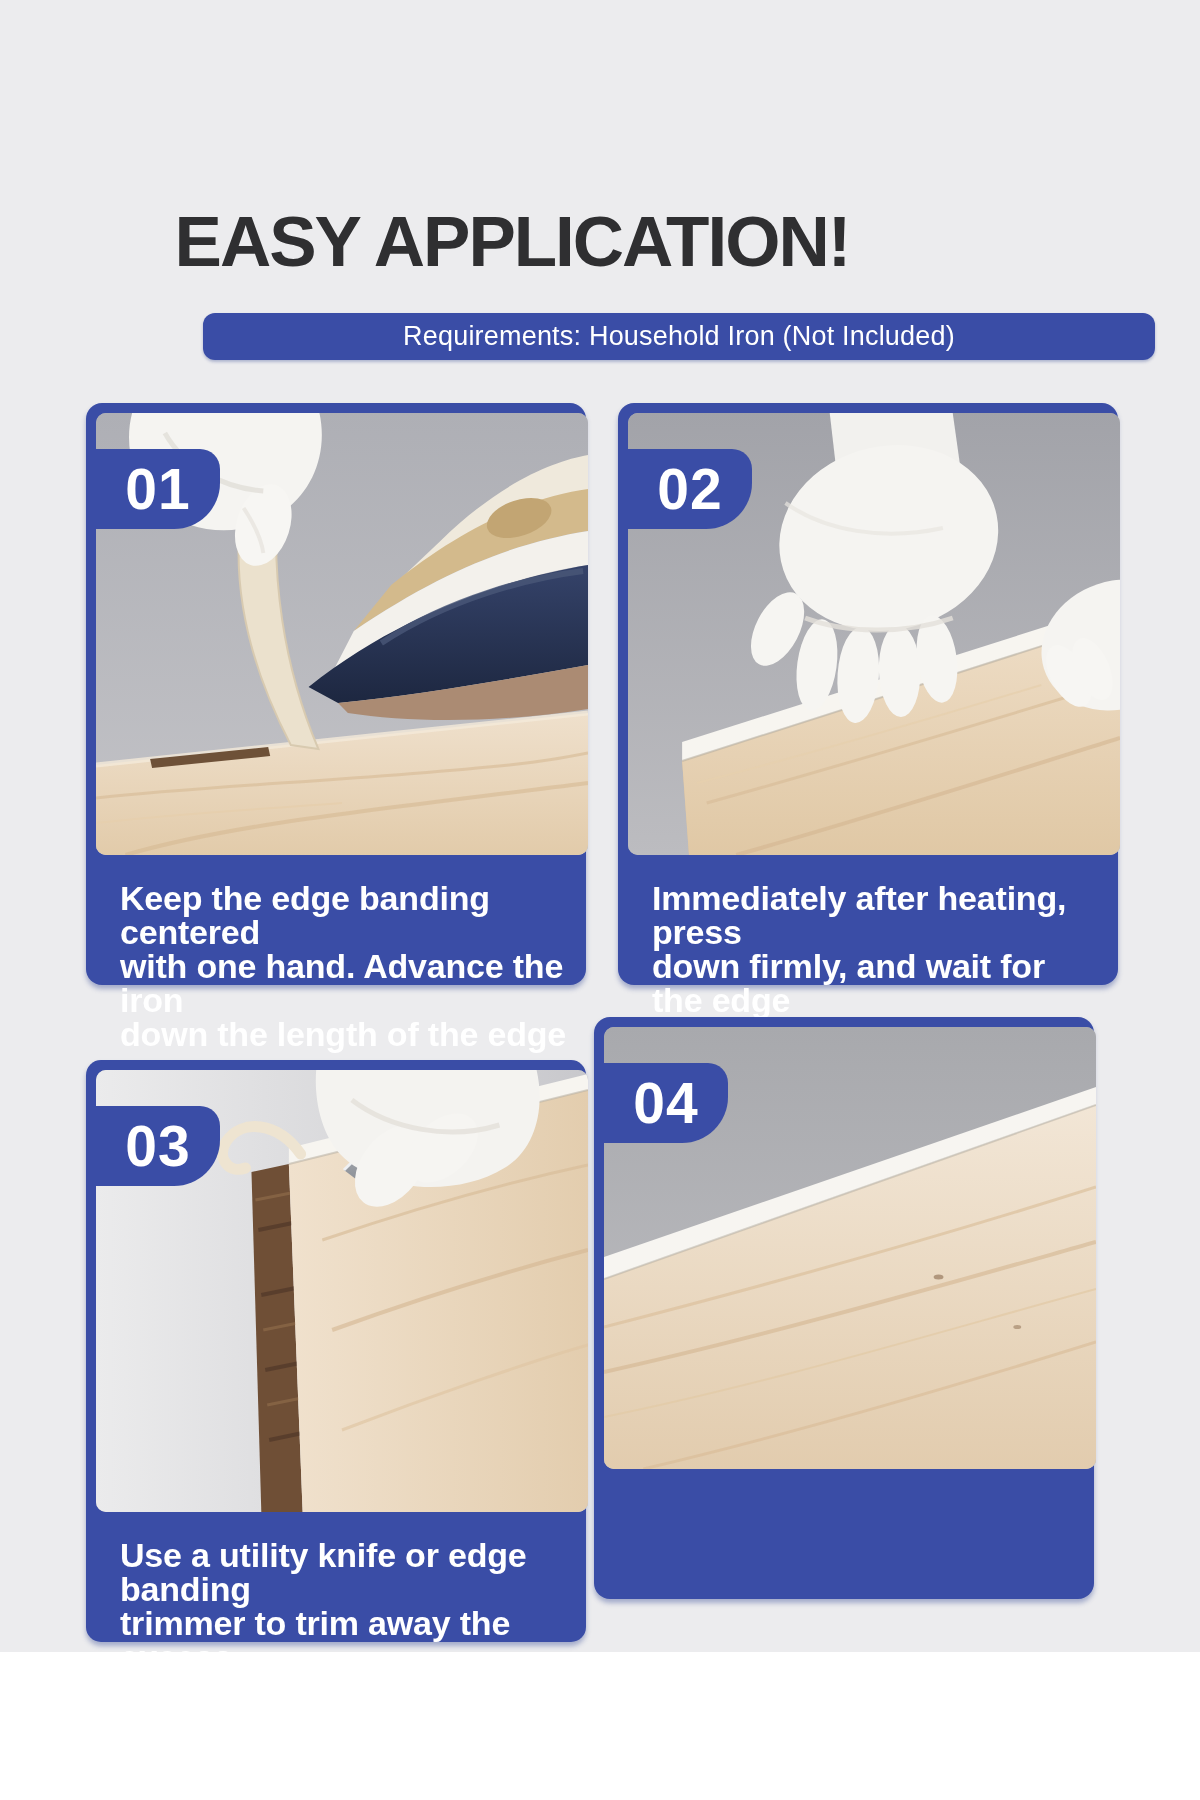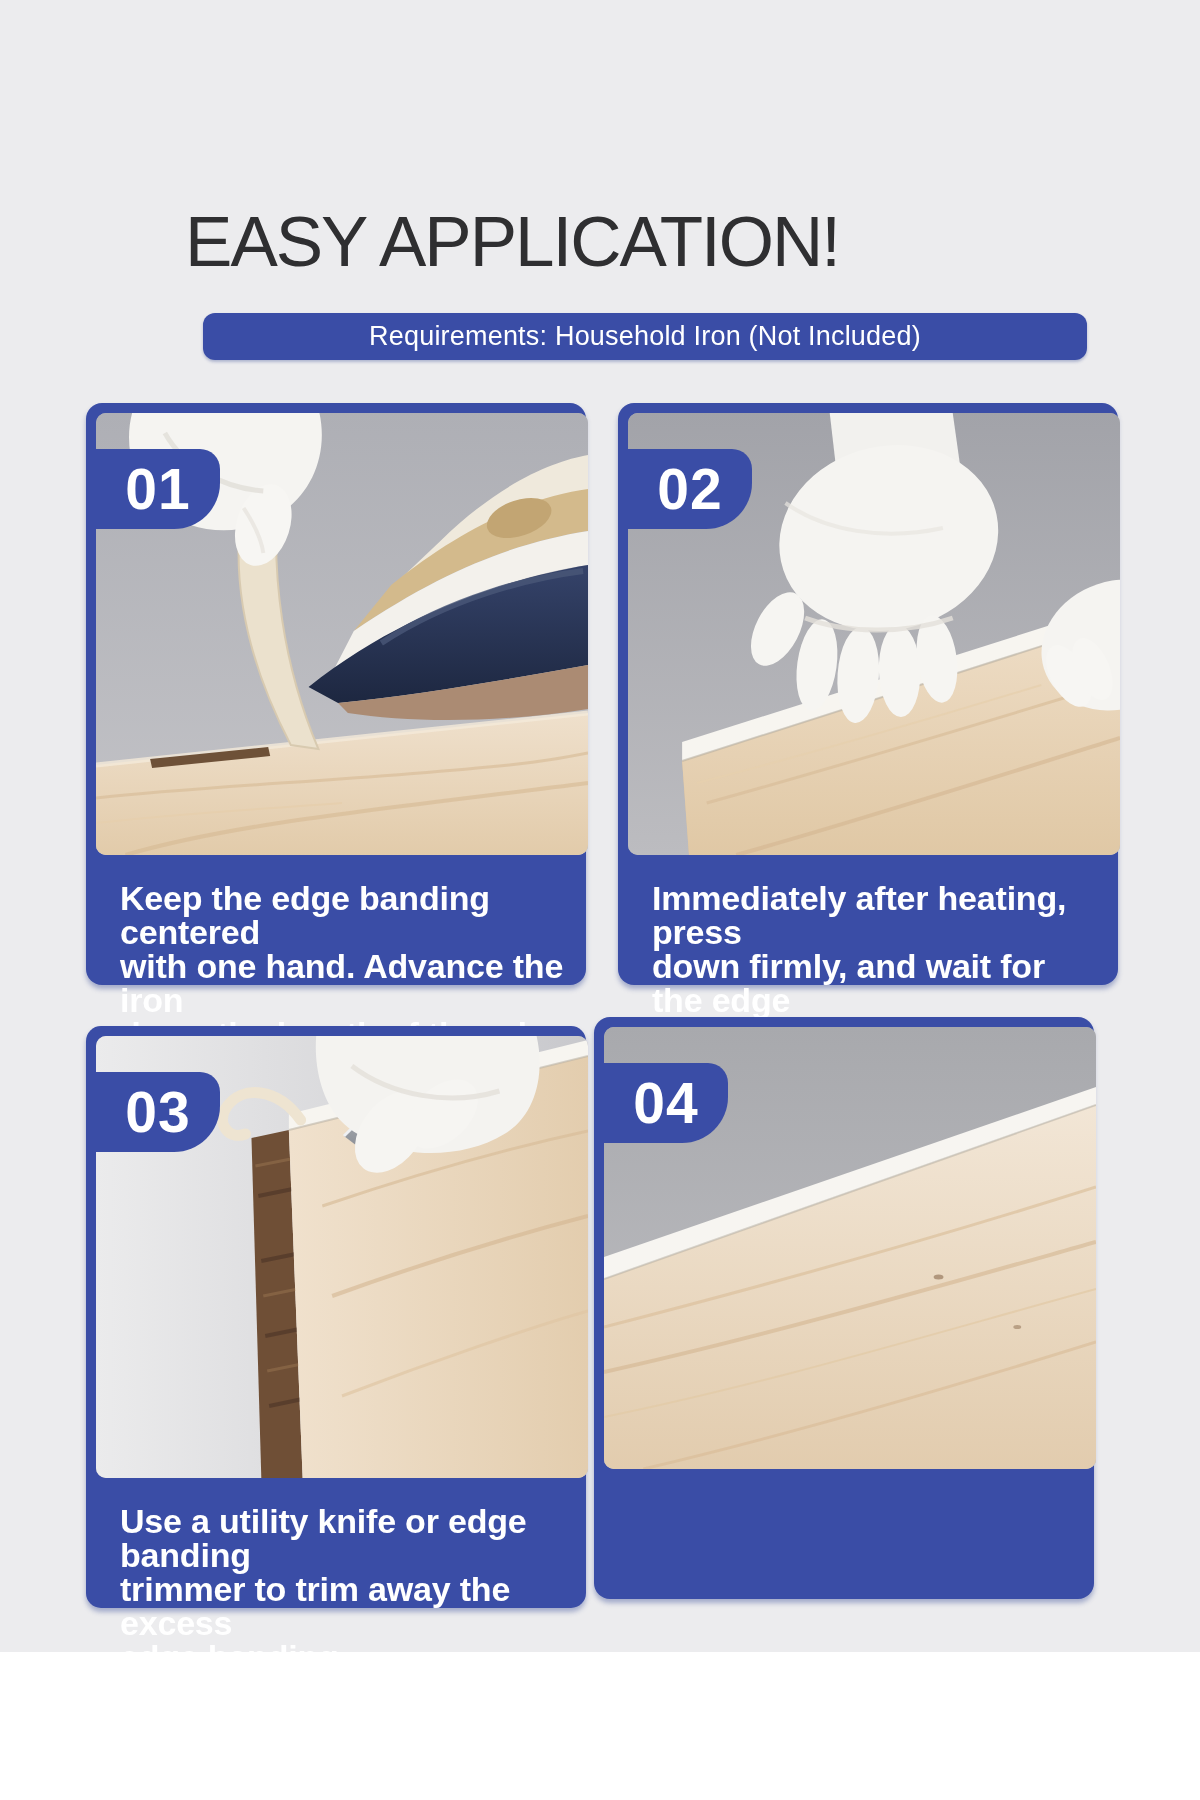--- a/index.html
+++ b/index.html
@@ -1,29 +1,29 @@
 <!DOCTYPE html>
 <html><head>
 <meta charset="utf-8">
 <style>
   html,body{margin:0;padding:0;}
   body{font-family:"Liberation Sans",sans-serif;background:#ffffff;}
   .page{position:relative;width:1200px;height:1800px;margin:0 auto;background:#ffffff;overflow:hidden;}
   .gray-bg{position:absolute;left:0;top:0;width:1200px;height:1652px;background:#ececee;}
   .title{position:absolute;left:0;top:206px;width:1024px;margin:0;text-align:center;
-         font-size:71px;font-weight:400;letter-spacing:-2px;color:#2f2f31;line-height:1;}
-  .banner{position:absolute;left:203px;top:313px;width:884px;height:47px;background:#3a4da6;
+         font-size:71px;font-weight:700;letter-spacing:-2px;color:#2f2f31;line-height:1;}
+  .banner{position:absolute;left:203px;top:313px;width:952px;height:47px;background:#3a4da6;
           border-radius:12px;display:flex;align-items:center;justify-content:center;
           box-shadow:0 2px 3px rgba(60,80,150,.35);}
   .banner span{color:#ffffff;font-size:27px;font-weight:400;letter-spacing:.2px;}
   .card{position:absolute;width:500px;height:582px;background:#3a4da6;border-radius:16px;
         box-shadow:0 4px 5px rgba(56,76,150,.40);}
   .card.c1{left:86px;top:403px;}
   .card.c2{left:618px;top:403px;}
-  .card.c3{left:86px;top:1026px;border-radius:15px;}
+  .card.c3{left:86px;top:1060px;border-radius:15px;}
   .card.c4{left:594px;top:1017px;}
   .photo{position:absolute;left:10px;top:10px;width:480px;height:442px;border-radius:10px;
          overflow:hidden;background:#b5b5b9;padding-left:12px;}
   .photo svg{position:absolute;left:0;top:0;width:100%;height:100%;display:block;}
   .badge{position:absolute;left:0;top:36px;width:124px;height:80px;background:#3a4da6;
          border-radius:0 20px 46px 0;display:flex;align-items:center;justify-content:center;z-index:2;}
   .badge span{color:#ffffff;font-size:57px;font-weight:800;letter-spacing:1px;}
   .caption{position:absolute;left:0;top:452px;right:0;bottom:0;margin:0;
            padding:26px 20px 0 34px;color:#ffffff;font-size:34px;line-height:34px;
            font-weight:700;letter-spacing:-.2px;white-space:pre-line;}

